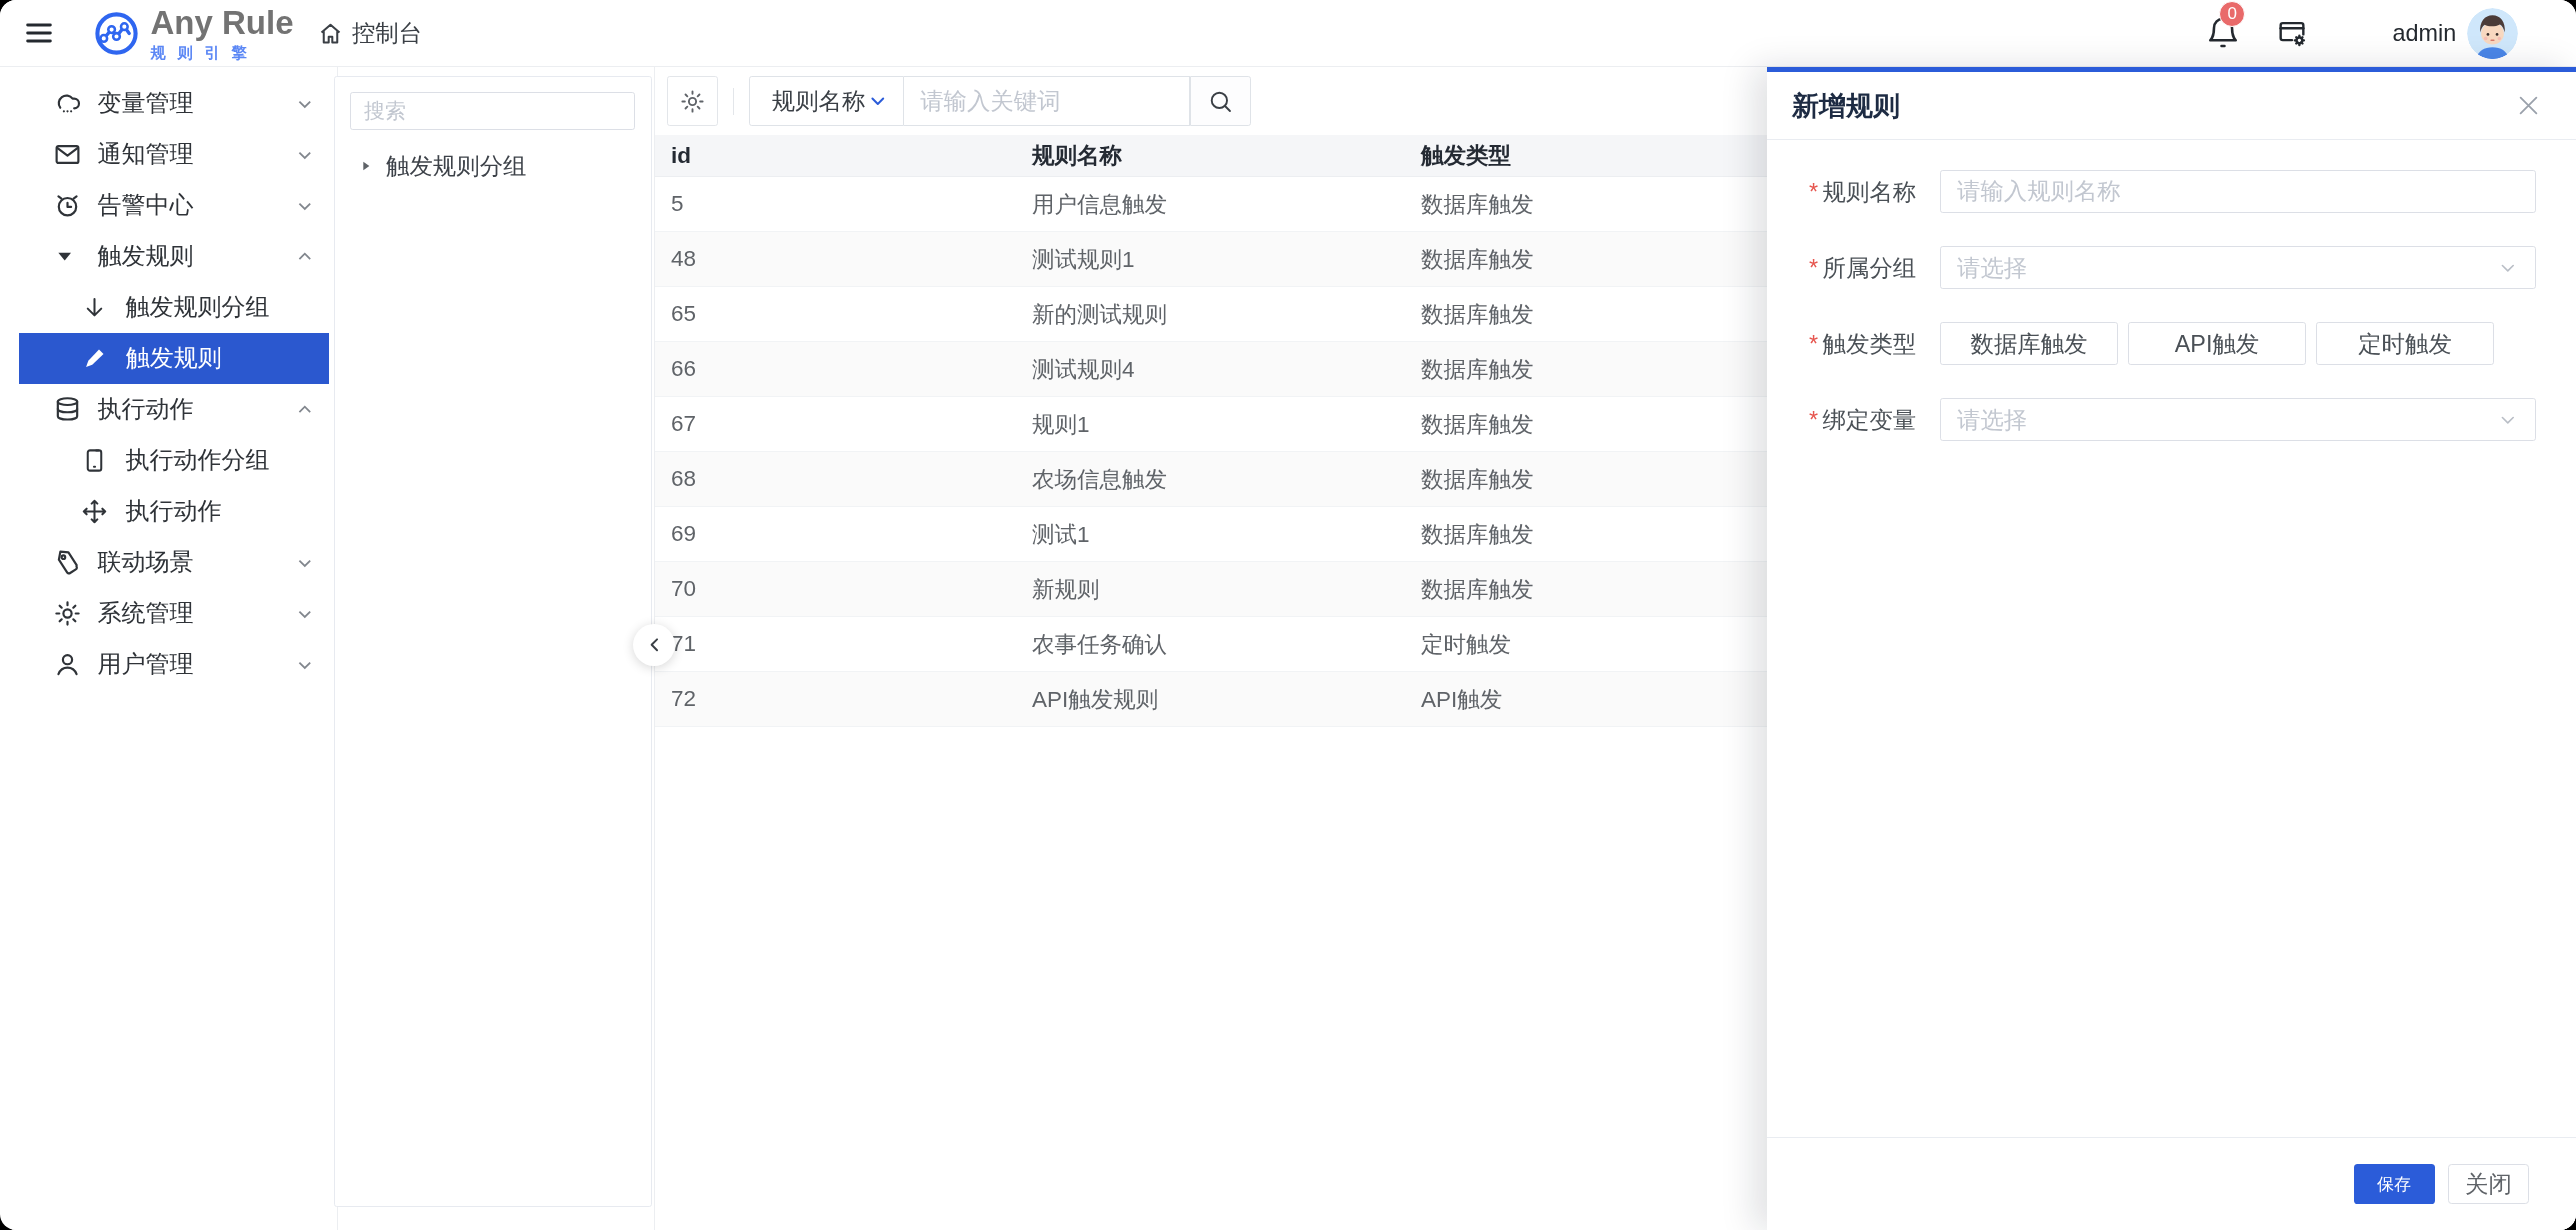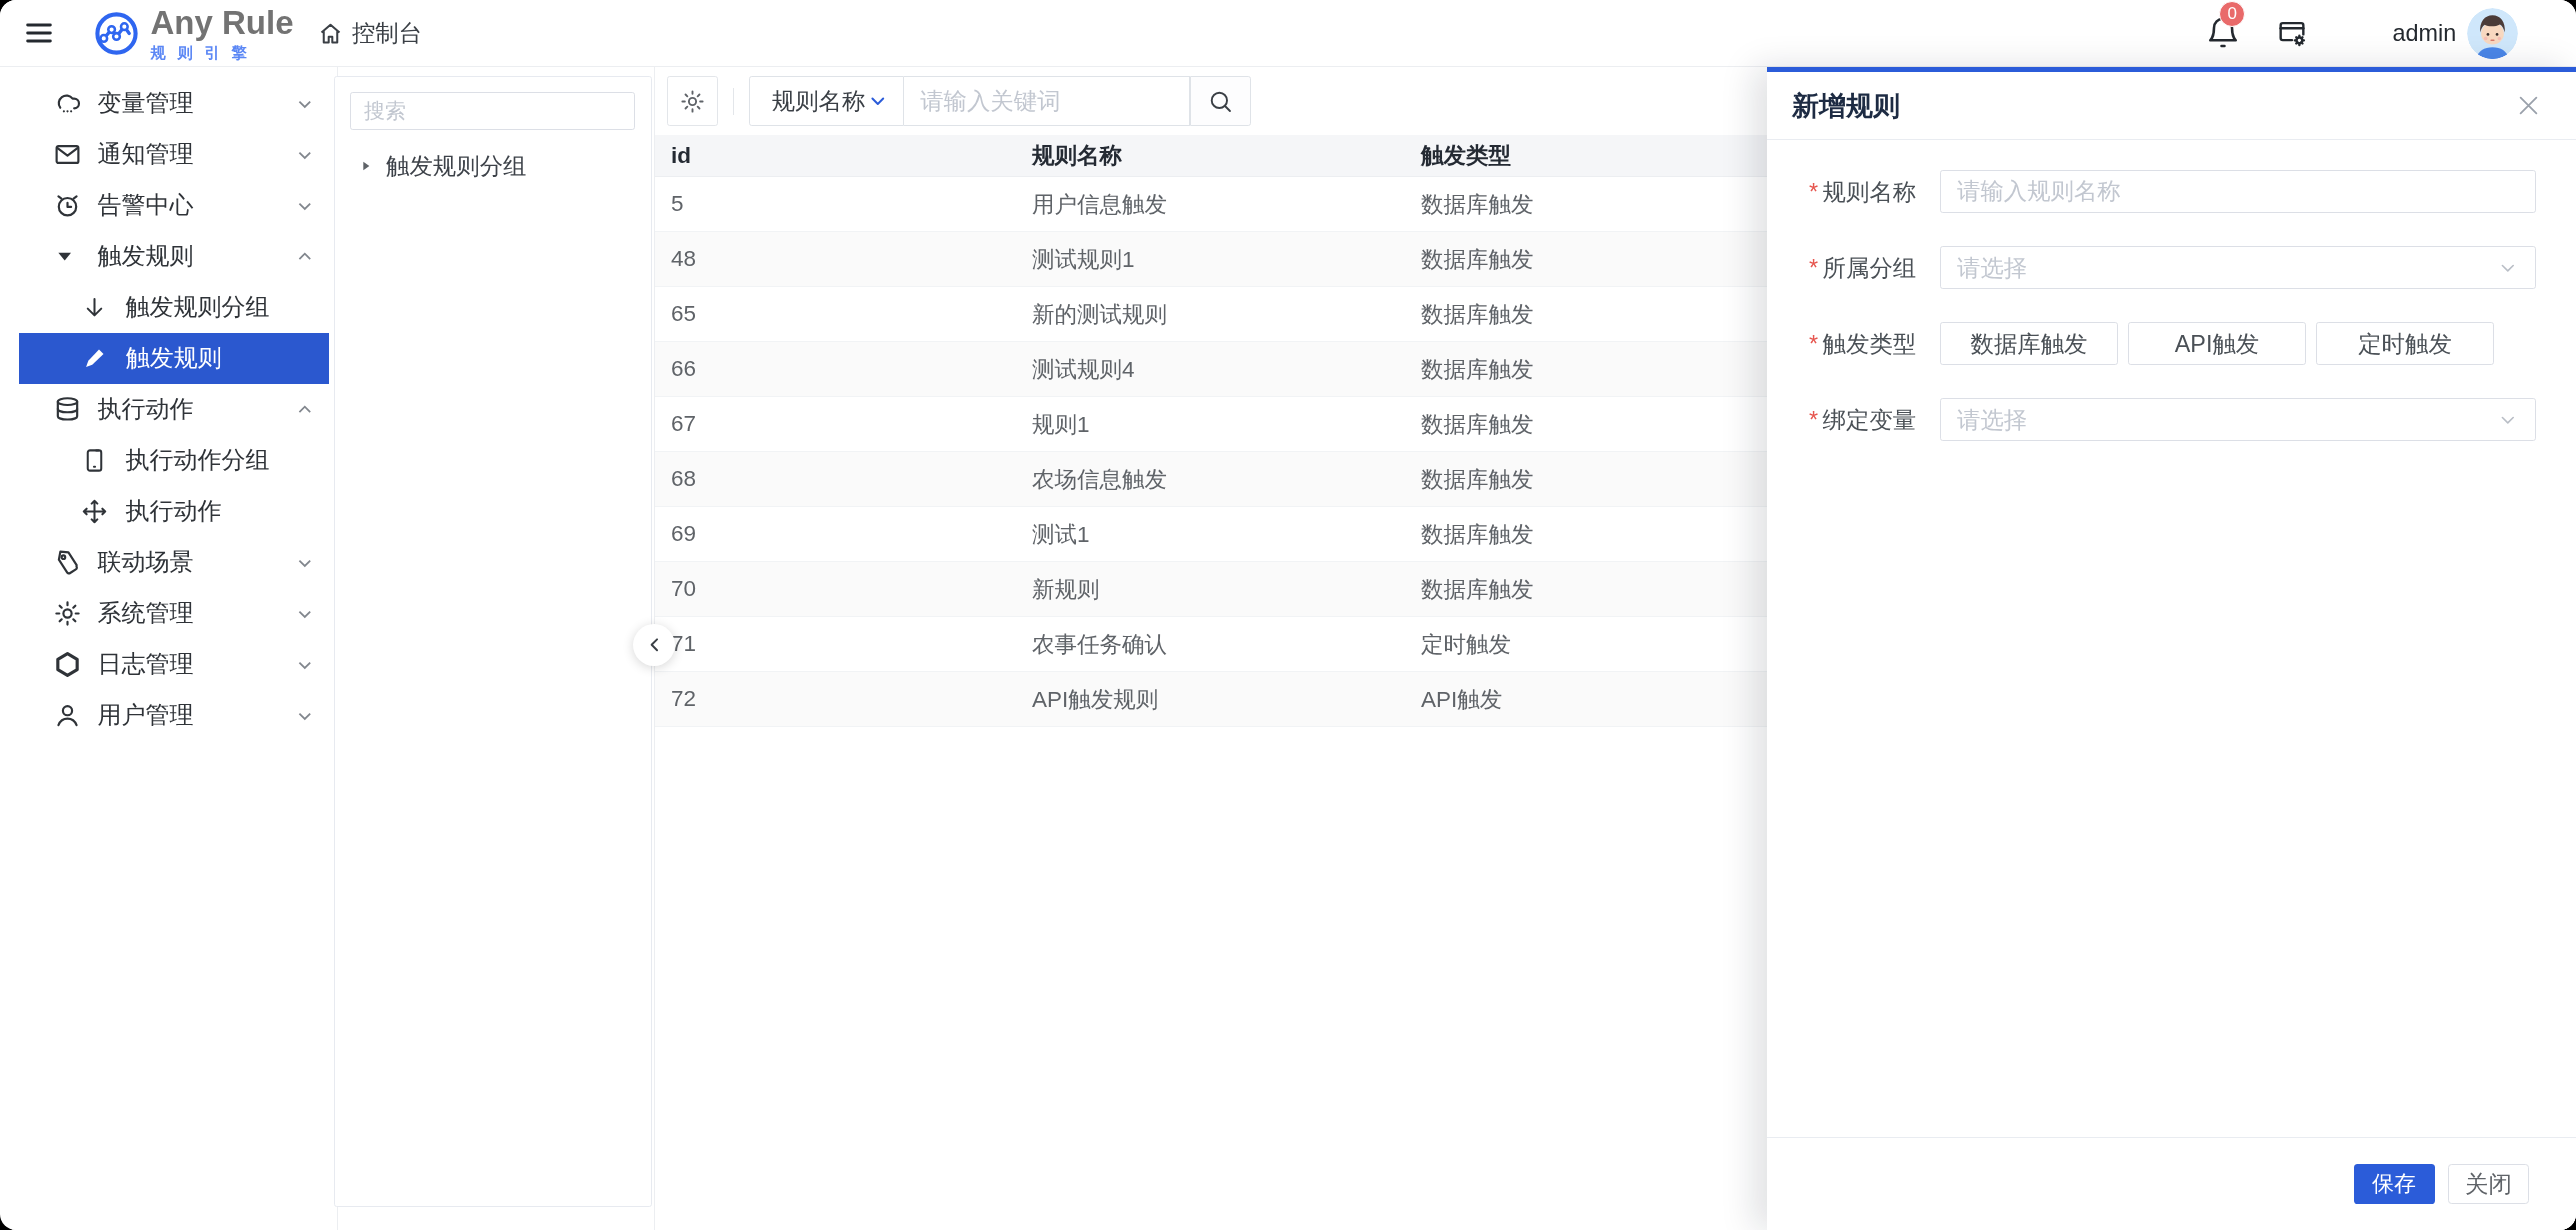--- a/index.html
+++ b/index.html
@@ -69,21 +69,21 @@
   .f-row{display:flex;align-items:center;height:43px;margin-bottom:33px;}
   .f-label{width:131px;flex:none;font-size:23.4px;color:#4a5056;white-space:nowrap;}
   .req{color:#e6564f;margin-right:4.5px;}
   .f-input{flex:1;height:43px;border:0.9px solid #dcdfe6;border-radius:2.7px;padding:0 16px;font-size:23.4px;color:#303133;outline:none;}
   .f-input::placeholder{color:#c2c7d0;}
   .f-select{flex:1;height:43px;border:0.9px solid #dcdfe6;border-radius:2.7px;background:#fff;display:flex;align-items:center;justify-content:space-between;padding:0 16px;font-size:23.4px;color:#c2c7d0;cursor:pointer;}
   .f-select .chev{color:#b9bec6;display:flex;}
   .t-btns{display:flex;gap:10px;}
   .t-btn{width:178px;height:43px;border:0.9px solid #dcdfe6;border-radius:2.7px;background:#fff;font-size:23.4px;color:#4a5056;cursor:pointer;}
   .d-foot{height:93px;flex:none;border-top:0.9px solid #e9ecf1;display:flex;align-items:center;justify-content:flex-end;gap:13.5px;padding-right:47px;}
-  .btn-save{width:81px;height:40px;background:#2b5cd9;border:none;border-radius:3.6px;color:#fff;font-size:22px;cursor:pointer;}
+  .btn-save{width:81px;height:40px;background:#2b5cd9;border:none;border-radius:3.6px;color:#fff;font-size:17px;cursor:pointer;}
   .btn-close{width:81px;height:40px;background:#fff;border:0.9px solid #dcdfe6;border-radius:3.6px;color:#5f6368;font-size:23.4px;cursor:pointer;}
 </style>
 </head>
 <body>
 
 <div class="app">
 
   <header class="top">
     <button class="hamburger">
       <span style="display:flex">
@@ -283,33 +283,20 @@
         </span>
     </div>
     <div class="s-item">
       <span class="s-icon">
           <svg width="29" height="29" viewBox="0 0 24 24" fill="none" stroke="currentColor" stroke-width="1.8" stroke-linecap="round">
             <circle cx="12" cy="12" r="3.4"></circle>
             <path d="M12 2.8v2.4M12 18.8v2.4M2.8 12h2.4M18.8 12h2.4M5.5 5.5l1.7 1.7M16.8 16.8l1.7 1.7M18.5 5.5l-1.7 1.7M7.2 16.8l-1.7 1.7"></path>
           </svg>
         </span>
       <span class="s-label">系统管理</span>
-      <span class="s-caret">
-          <svg width="21.6" height="21.6" viewBox="0 0 24 24" fill="none" stroke="currentColor" stroke-width="2">
-            <path d="M6 9.5l6 6 6-6"></path>
-          </svg>
-        </span>
-    </div>
-    <div class="s-item">
-      <span class="s-icon">
-          <svg width="29" height="29" viewBox="0 0 24 24" fill="none" stroke="currentColor" stroke-width="2.6" stroke-linejoin="round">
-            <path d="M12 3 20 7.7v8.6L12 21 4 16.3V7.7z"></path>
-          </svg>
-        </span>
-      <span class="s-label">日志管理</span>
       <span class="s-caret">
           <svg width="21.6" height="21.6" viewBox="0 0 24 24" fill="none" stroke="currentColor" stroke-width="2">
             <path d="M6 9.5l6 6 6-6"></path>
           </svg>
         </span>
     </div>
     <div class="s-item">
       <span class="s-icon">
           <svg width="29" height="29" viewBox="0 0 24 24" fill="none" stroke="currentColor" stroke-width="1.8" stroke-linecap="round" stroke-linejoin="round">
             <circle cx="12" cy="8" r="3.8"></circle>

